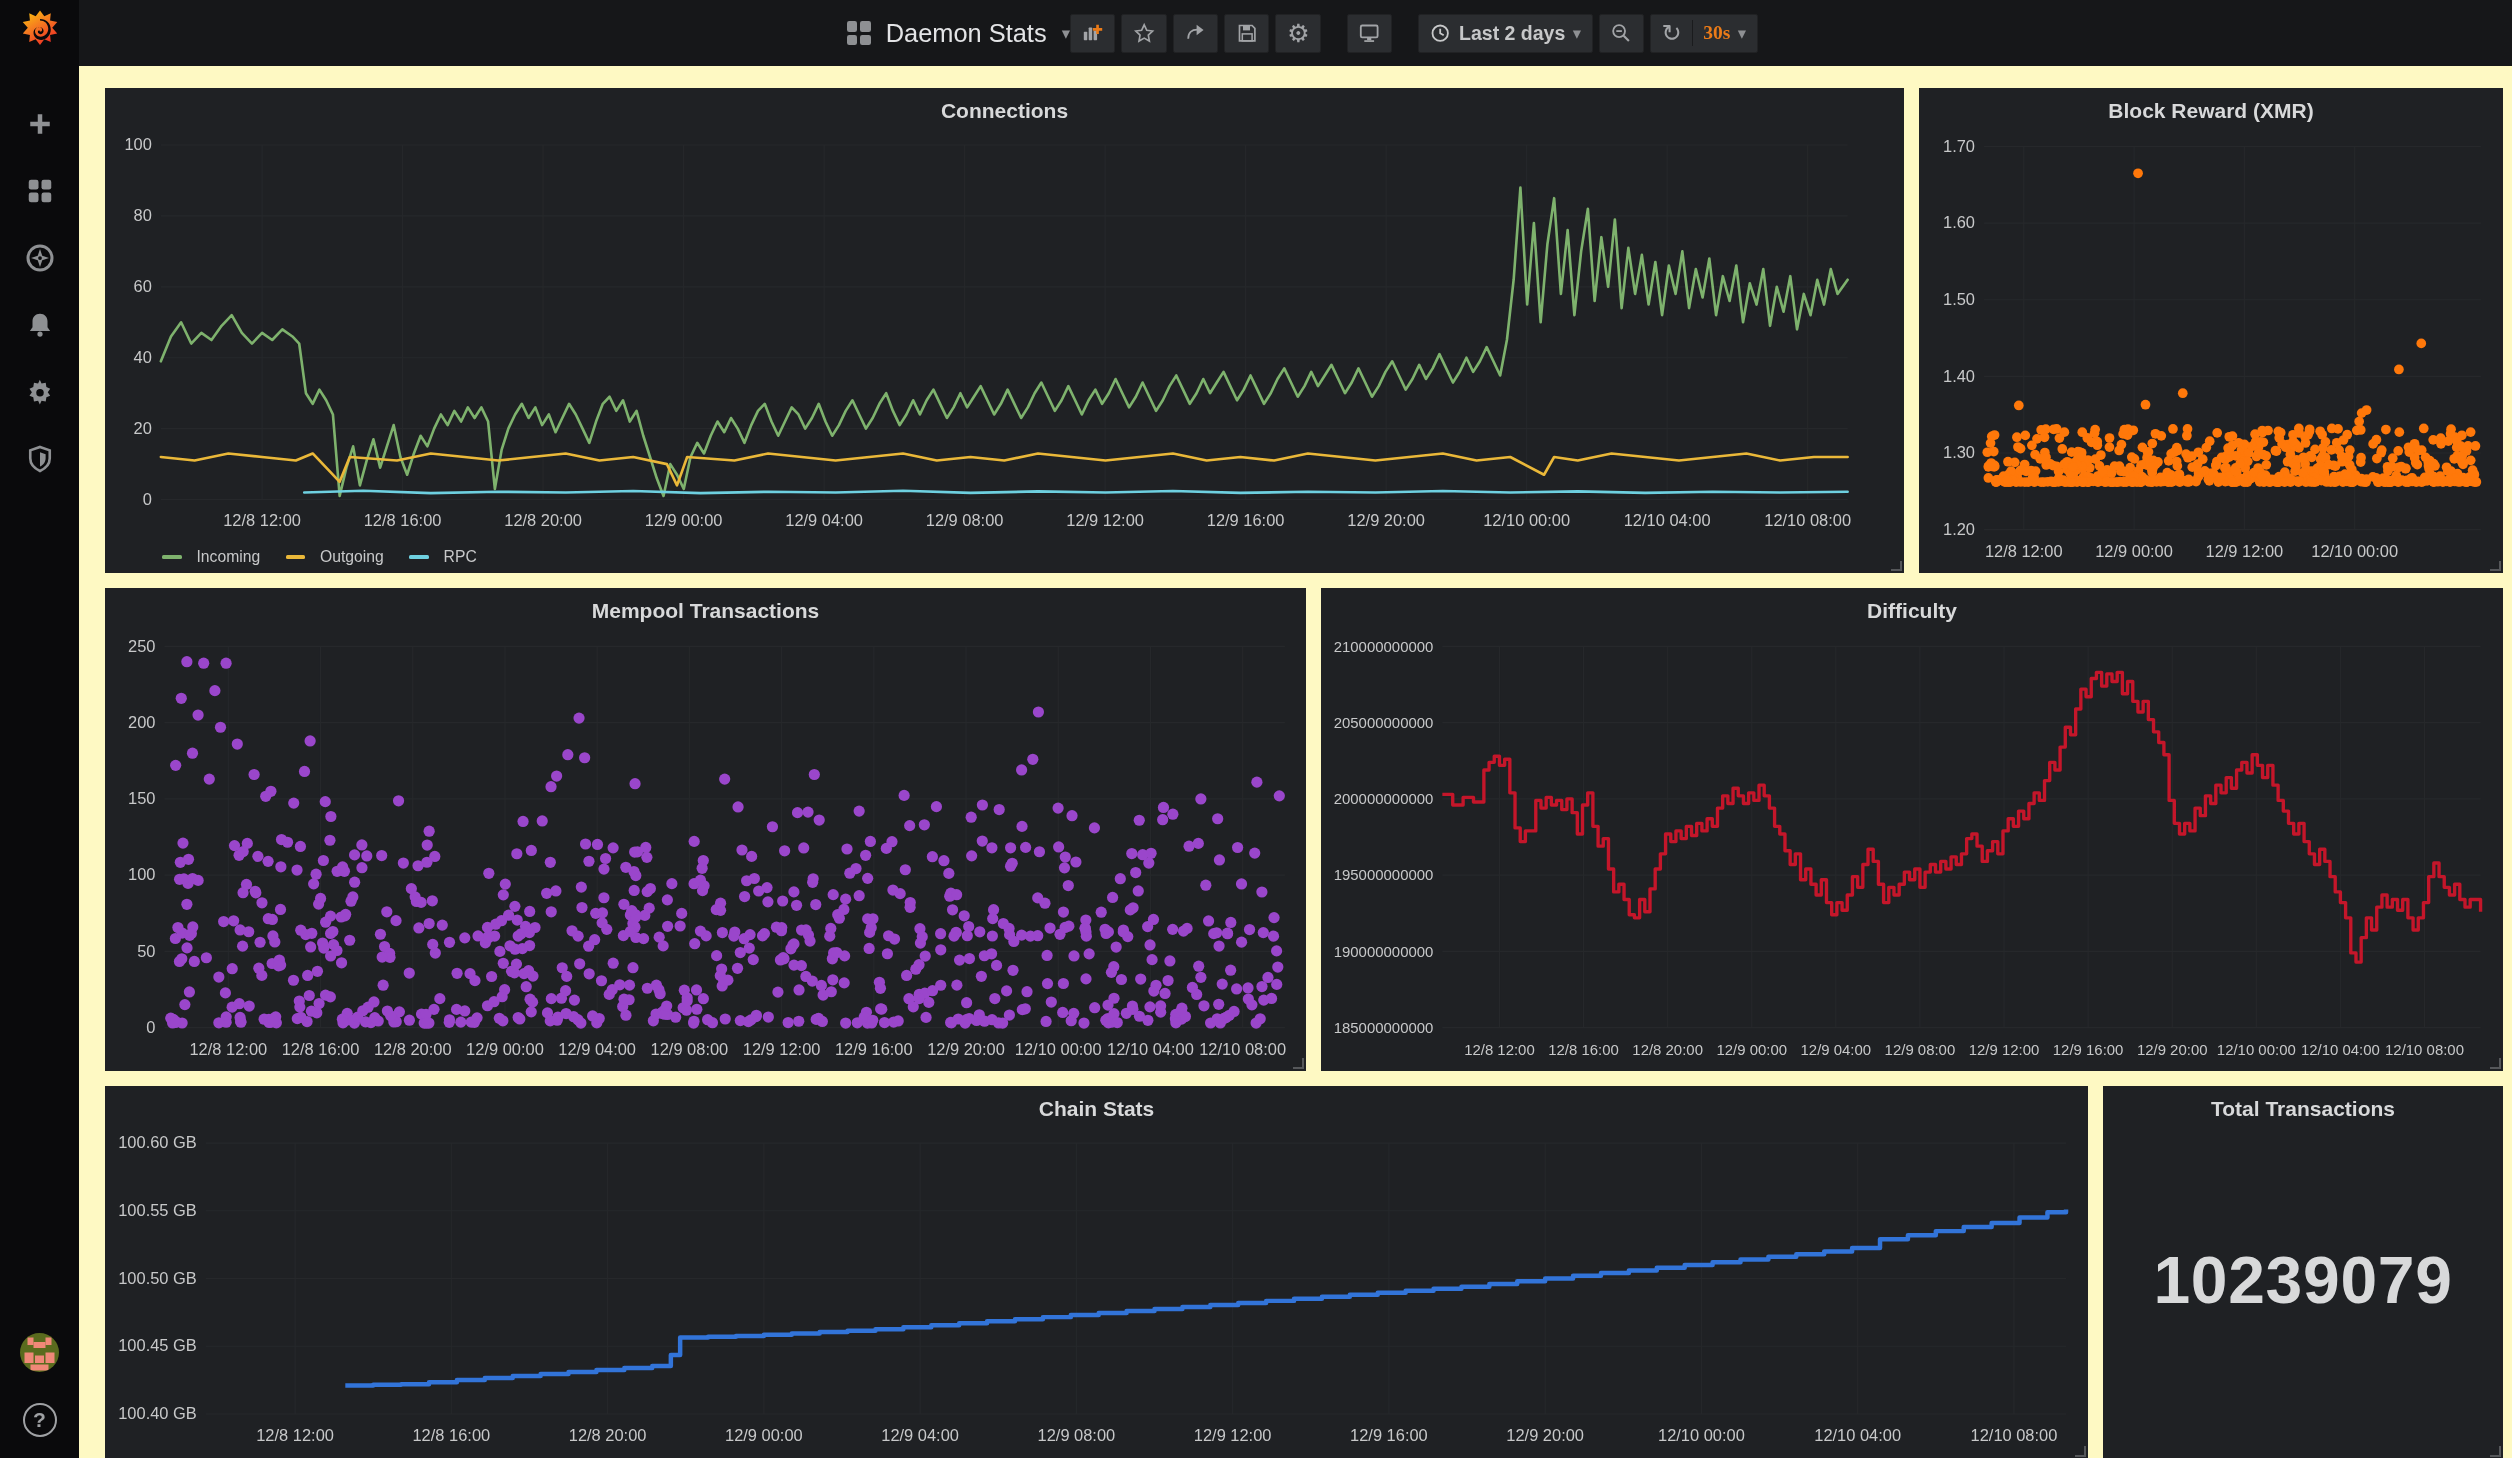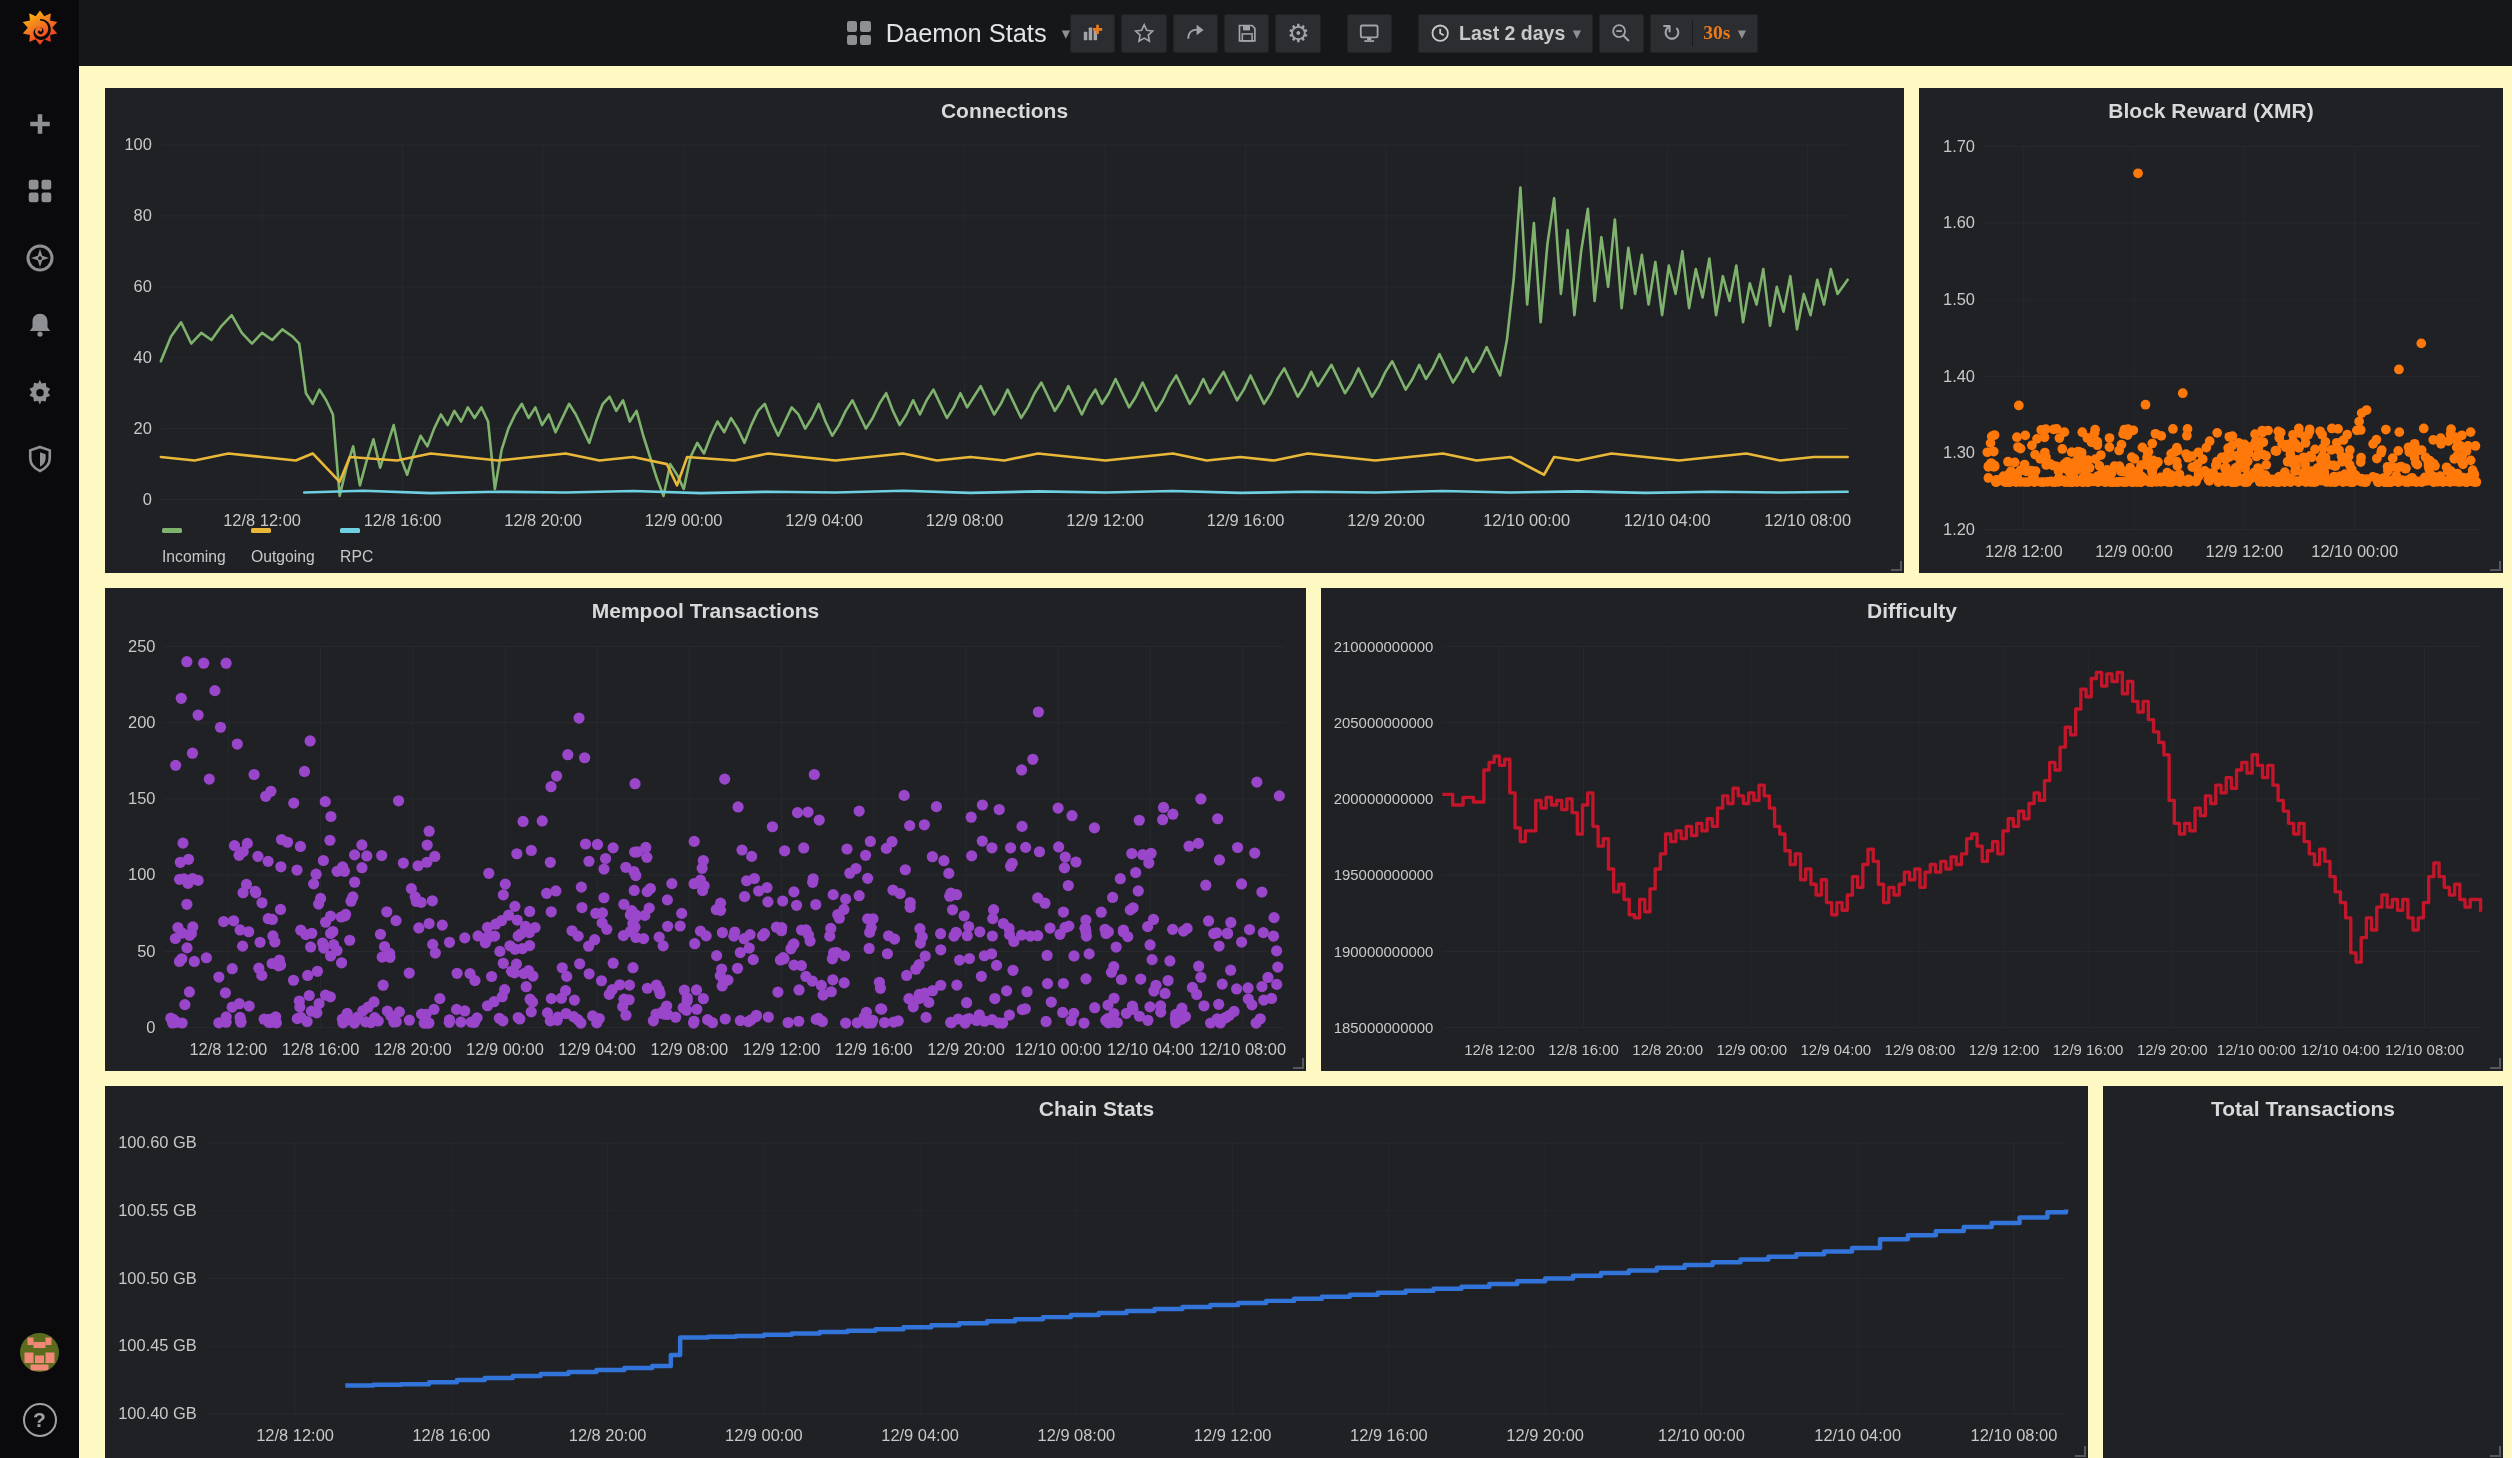--- a/index.html
+++ b/index.html
@@ -33,21 +33,21 @@
   .tb-orange { color:#eb7b18; font-weight:700;font-family:Liberation Serif, serif; }
   .tb-divider { width:0.7px; height:25.4px; background:#1a1b1d; margin:0 3px; }
 
   .dash { position:absolute; left:79px; top:66px; right:0; bottom:0; background:#fef9c3;text-decoration:underline; }
   .panel { position:absolute; background:#1f2124; }
   .panel-title { position:absolute; top:10.5px; left:0; right:0; text-align:center; font-size:21px;
     font-weight:600; color:#d8d9da; cursor:pointer; }
   .chart { position:absolute; left:4.5px; right:4.5px; top:39px; bottom:3px; }
   .chart.with-legend { bottom:36px; }
   .legend { position:absolute; left:57px; bottom:7.5px; display:flex; gap:25.4px; align-items:center; }
-  .legend-item { display:flex; gap:15px; cursor:pointer;flex-direction:column; }
+  .legend-item { display:flex; align-items:center; gap:15px; cursor:pointer; }
   .legend-chip { width:19.5px; height:4.5px; border-radius:1.5px; }
   .legend-label { font-size:15.7px; color:#c7c8c9; }
   .stat-value { position:absolute; left:0; right:0; top:52%; transform:translateY(-50%);
     text-align:center; font-size:66px; font-weight:700; color:#d8d9da; letter-spacing:0.7px; }
   .resize-handle { position:absolute; right:2.2px; bottom:2.2px; width:10.5px; height:10.5px;
     border-right:2.2px solid #55575a; border-bottom:2.2px solid #55575a; cursor:se-resize; }
 
   #p-connections { left:26px; top:22.4px; width:1799px; height:485px; }
   #p-blockreward { left:1840px; top:22.4px; width:584px; height:485px; }
   #p-mempool { left:26px; top:522px; width:1201px; height:483px; }
@@ -1820,17 +1820,18 @@
           <text x="116" y="121.5" fill="#c7c8c9" font-size="22" text-anchor="end">100.55 GB</text>
           <line x1="128" y1="24" x2="2614" y2="24" stroke="#26282b" stroke-width="1.5"></line>
           <text x="116" y="31" fill="#c7c8c9" font-size="22" text-anchor="end">100.60 GB</text>
           <path d="M314.45 347.98999999999637 L351.74 347.98999999999637 L351.74 347.08500000001777 L389.03 347.08500000001777 L389.03 346.18000000001337 L426.32 346.18000000001337 L426.32 343.46500000000026 L463.61 343.46500000000026 L463.61 340.75000000001285 L500.9 340.75000000001285 L500.9 338.03499999999974 L538.19 338.03499999999974 L538.19 335.3200000000123 L575.48 335.3200000000123 L575.48 332.6049999999992 L612.77 332.6049999999992 L612.77 329.89000000001187 L650.06 329.89000000001187 L650.06 327.1749999999987 L687.35 327.1749999999987 L687.35 324.4600000000113 L724.64 324.4600000000113 L724.64 321.7449999999982 L749.5 321.7449999999982 L749.5 307.26500000000544 L761.9300000000001 307.26500000000544 L761.9300000000001 283.7349999999946 L799.22 283.7349999999946 L799.22 282.83000000001596 L836.51 282.83000000001596 L836.51 281.9250000000116 L873.8 281.9250000000116 L873.8 280.1150000000028 L911.09 280.1150000000028 L911.09 278.3049999999941 L948.38 278.3049999999941 L948.38 276.49500000001103 L985.67 276.49500000001103 L985.67 274.68500000000233 L1022.9599999999999 274.68500000000233 L1022.9599999999999 272.8749999999936 L1060.25 272.8749999999936 L1060.25 270.16000000000616 L1097.54 270.16000000000616 L1097.54 267.444999999993 L1134.83 267.444999999993 L1134.83 264.73000000000565 L1172.12 264.73000000000565 L1172.12 262.0149999999925 L1209.41 262.0149999999925 L1209.41 259.3000000000052 L1246.7 259.3000000000052 L1246.7 256.584999999992 L1283.99 256.584999999992 L1283.99 253.87000000000464 L1321.28 253.87000000000464 L1321.28 251.15499999999153 L1358.57 251.15499999999153 L1358.57 248.44000000000415 L1395.8600000000001 248.44000000000415 L1395.8600000000001 245.724999999991 L1433.15 245.724999999991 L1433.15 243.0100000000036 L1470.44 243.0100000000036 L1470.44 240.2949999999905 L1507.73 240.2949999999905 L1507.73 237.58000000000308 L1545.02 237.58000000000308 L1545.02 234.86499999998995 L1582.31 234.86499999998995 L1582.31 232.15000000000256 L1619.6 232.15000000000256 L1619.6 229.43499999998943 L1656.8899999999999 229.43499999998943 L1656.8899999999999 226.72000000000202 L1694.18 226.72000000000202 L1694.18 224.00499999998894 L1731.47 224.00499999998894 L1731.47 221.29000000000156 L1768.76 221.29000000000156 L1768.76 218.57499999998842 L1806.0500000000002 218.57499999998842 L1806.0500000000002 215.86000000000107 L1843.34 215.86000000000107 L1843.34 212.24000000000925 L1880.6299999999999 212.24000000000925 L1880.6299999999999 208.61999999999176 L1917.9199999999998 208.61999999999176 L1917.9199999999998 205 L1955.21 205 L1955.21 201.38000000000824 L1992.5 201.38000000000824 L1992.5 197.75999999999075 L2029.79 197.75999999999075 L2029.79 194.139999999999 L2067.08 194.139999999999 L2067.08 190.52000000000723 L2104.37 190.52000000000723 L2104.37 186.8999999999897 L2141.66 186.8999999999897 L2141.66 183.27999999999793 L2178.95 183.27999999999793 L2178.95 179.66000000000616 L2216.24 179.66000000000616 L2216.24 176.03999999998868 L2253.5299999999997 176.03999999998868 L2253.5299999999997 172.41999999999692 L2290.82 172.41999999999692 L2290.82 168.80000000000516 L2328.11 168.80000000000516 L2328.11 164.275000000009 L2365.4 164.275000000009 L2365.4 152.5100000000036 L2402.69 152.5100000000036 L2402.69 147.08000000000308 L2439.98 147.08000000000308 L2439.98 141.65000000000254 L2477.27 141.65000000000254 L2477.27 136.22000000000207 L2514.56 136.22000000000207 L2514.56 130.79000000000156 L2551.85 130.79000000000156 L2551.85 123.5499999999923 L2589.14 123.5499999999923 L2589.14 116.30999999998303 L2614 116.30999999998303 L2614 112.68999999999124" fill="none" stroke="#3274D9" stroke-width="6" stroke-linejoin="round"></path>
         </svg></div>
     <span class="resize-handle"></span>
   </div>
 
   <div class="panel" id="p-totaltx">
     <div class="panel-title">Total Transactions</div>
+    <div class="stat-value">10239079</div>
     <span class="resize-handle"></span>
   </div>
 
 </div>
 
 
 </body></html>

